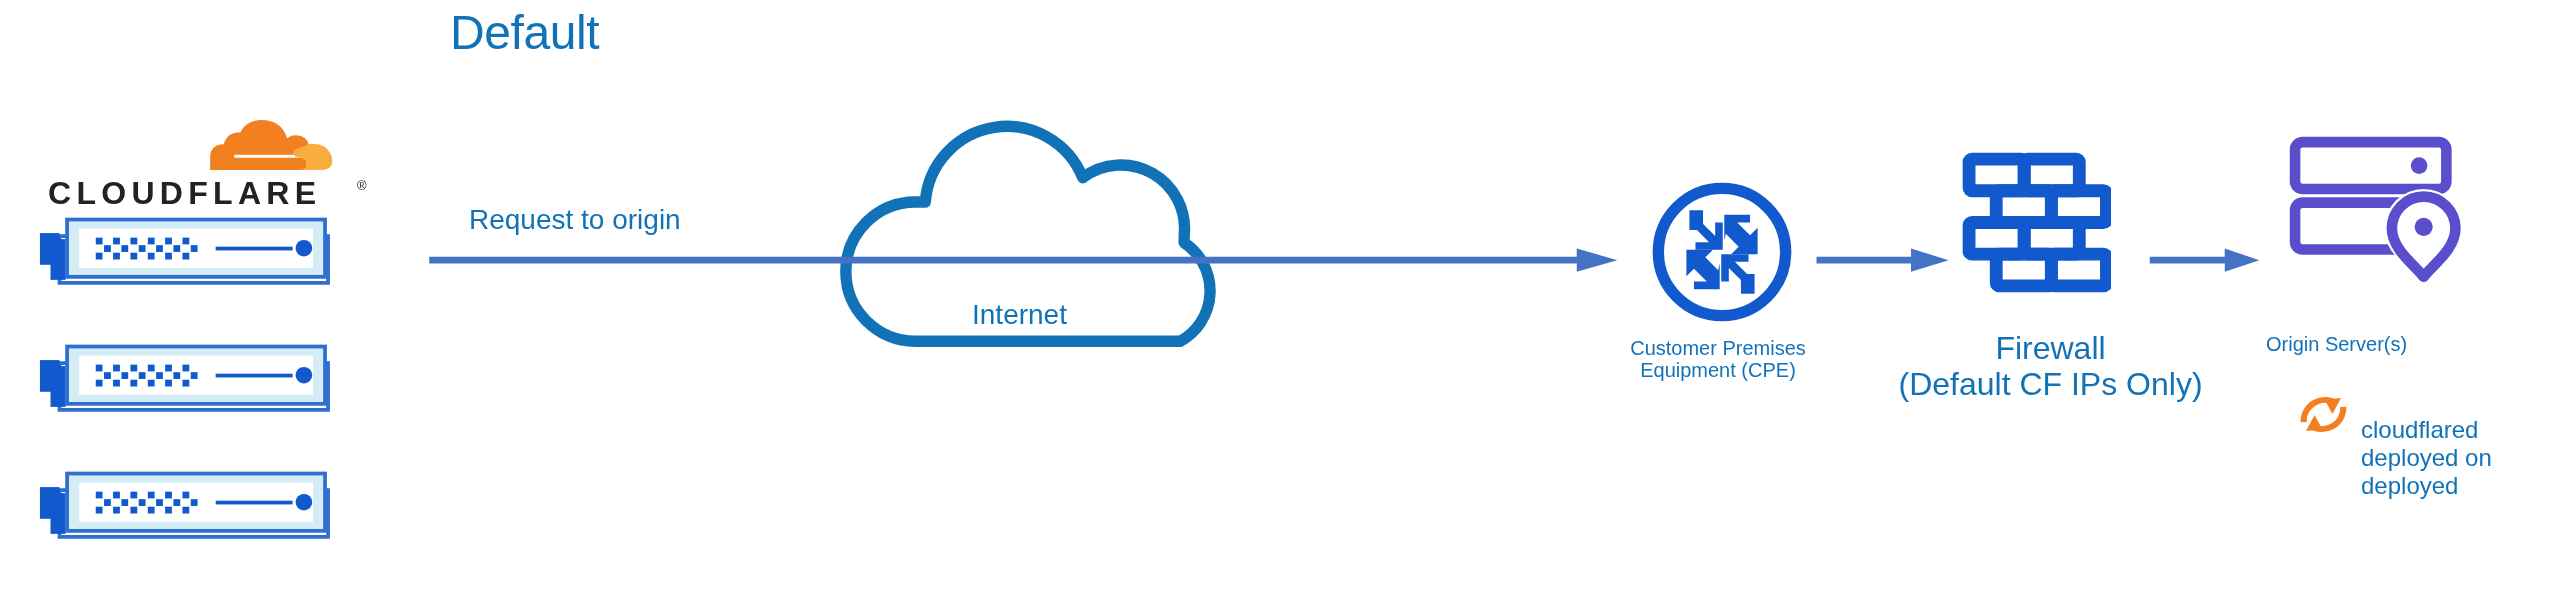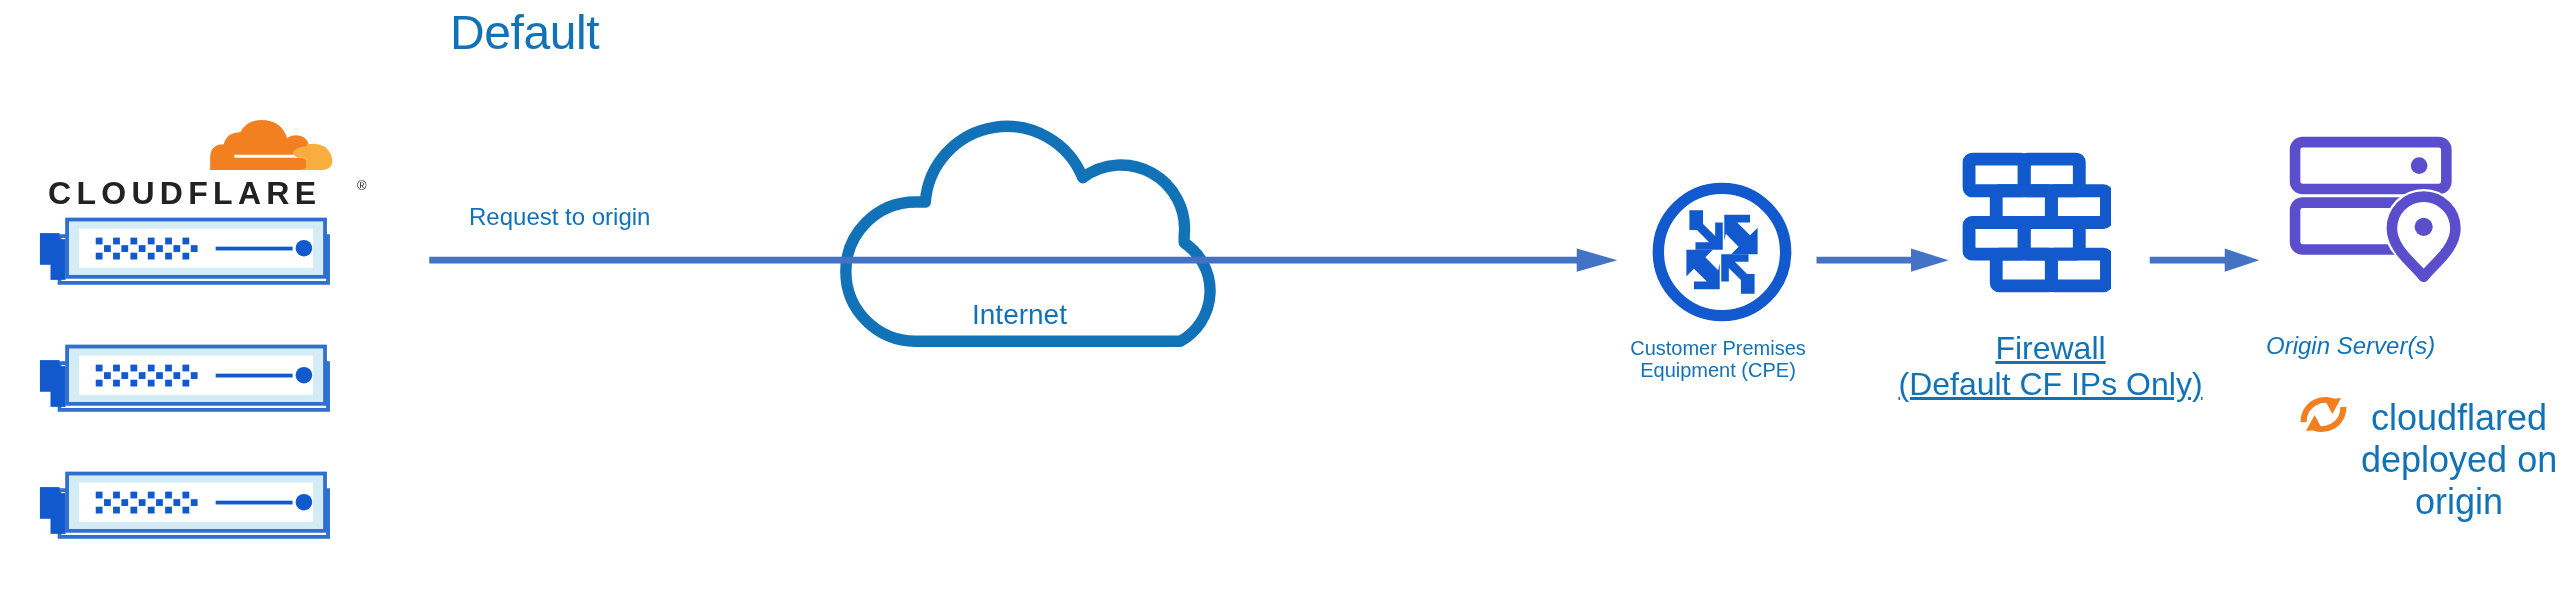--- a/index.html
+++ b/index.html
@@ -62,53 +62,50 @@
   .server-icon { width: 325px; height: 89px; }
 
   
   .blue-label {
     color: #1272b8;
     white-space: nowrap;
     line-height: 1.12;
   }
   #label-request-to-origin {
     left: 469px; top: 204px;
-    font-size: 24px;
+    font-size: 28px;
   }
   #label-cf-ip {
     left: 392px; top: 277px;
     font-size: 32px;
   }
   #label-internet {
     left: 972px; top: 299px;
     font-size: 28px;
   }
   #label-cpe {
     left: 1559px; top: 337px;
     font-size: 20px;
     text-align: center;
     width: 318px;
   }
   #label-firewall {
     left: 1888px; top: 331px;
     font-size: 32px;
     text-align: center;
     width: 325px;
-    text-decoration: underline;
   }
   #label-origin-server {
     left: 2266px; top: 333px;
+    font-size: 20px;
+  }
+  #label-cloudflared {
+    left: 2361px; top: 416px;
     font-size: 24px;
-    font-style: italic;
-  }
-  #label-cloudflared {
-    left: 2361px; top: 397px;
-    font-size: 36px;
     line-height: 1.17;
-    text-align: center;
   }
 </style>
 </head>
 <body>
 
 <div class="stage">
 
   <div class="abs blue-label" id="diagram-title">Default</div>
 
   <div class="abs" id="cf-logo-block">
@@ -323,17 +320,17 @@
         <path d="M 14 50 A 28 28 0 0 1 58 26"></path>
         <path d="M 66 30 A 28 28 0 0 1 22 54"></path>
       </g>
       <path d="M58 14 L58 38 L40 26 Z" fill="#f38020" transform="rotate(28 52 26)"></path>
       <path d="M22 66 L22 42 L40 54 Z" fill="#f38020" transform="rotate(28 28 54)"></path>
     </svg>
   </div>
   <div class="abs blue-label" id="label-cloudflared">
     <div>cloudflared</div>
     <div>deployed on</div>
-    <div>origin</div>
+    <div>deployed</div>
   </div>
 
 </div>
 
 
 </body></html>

